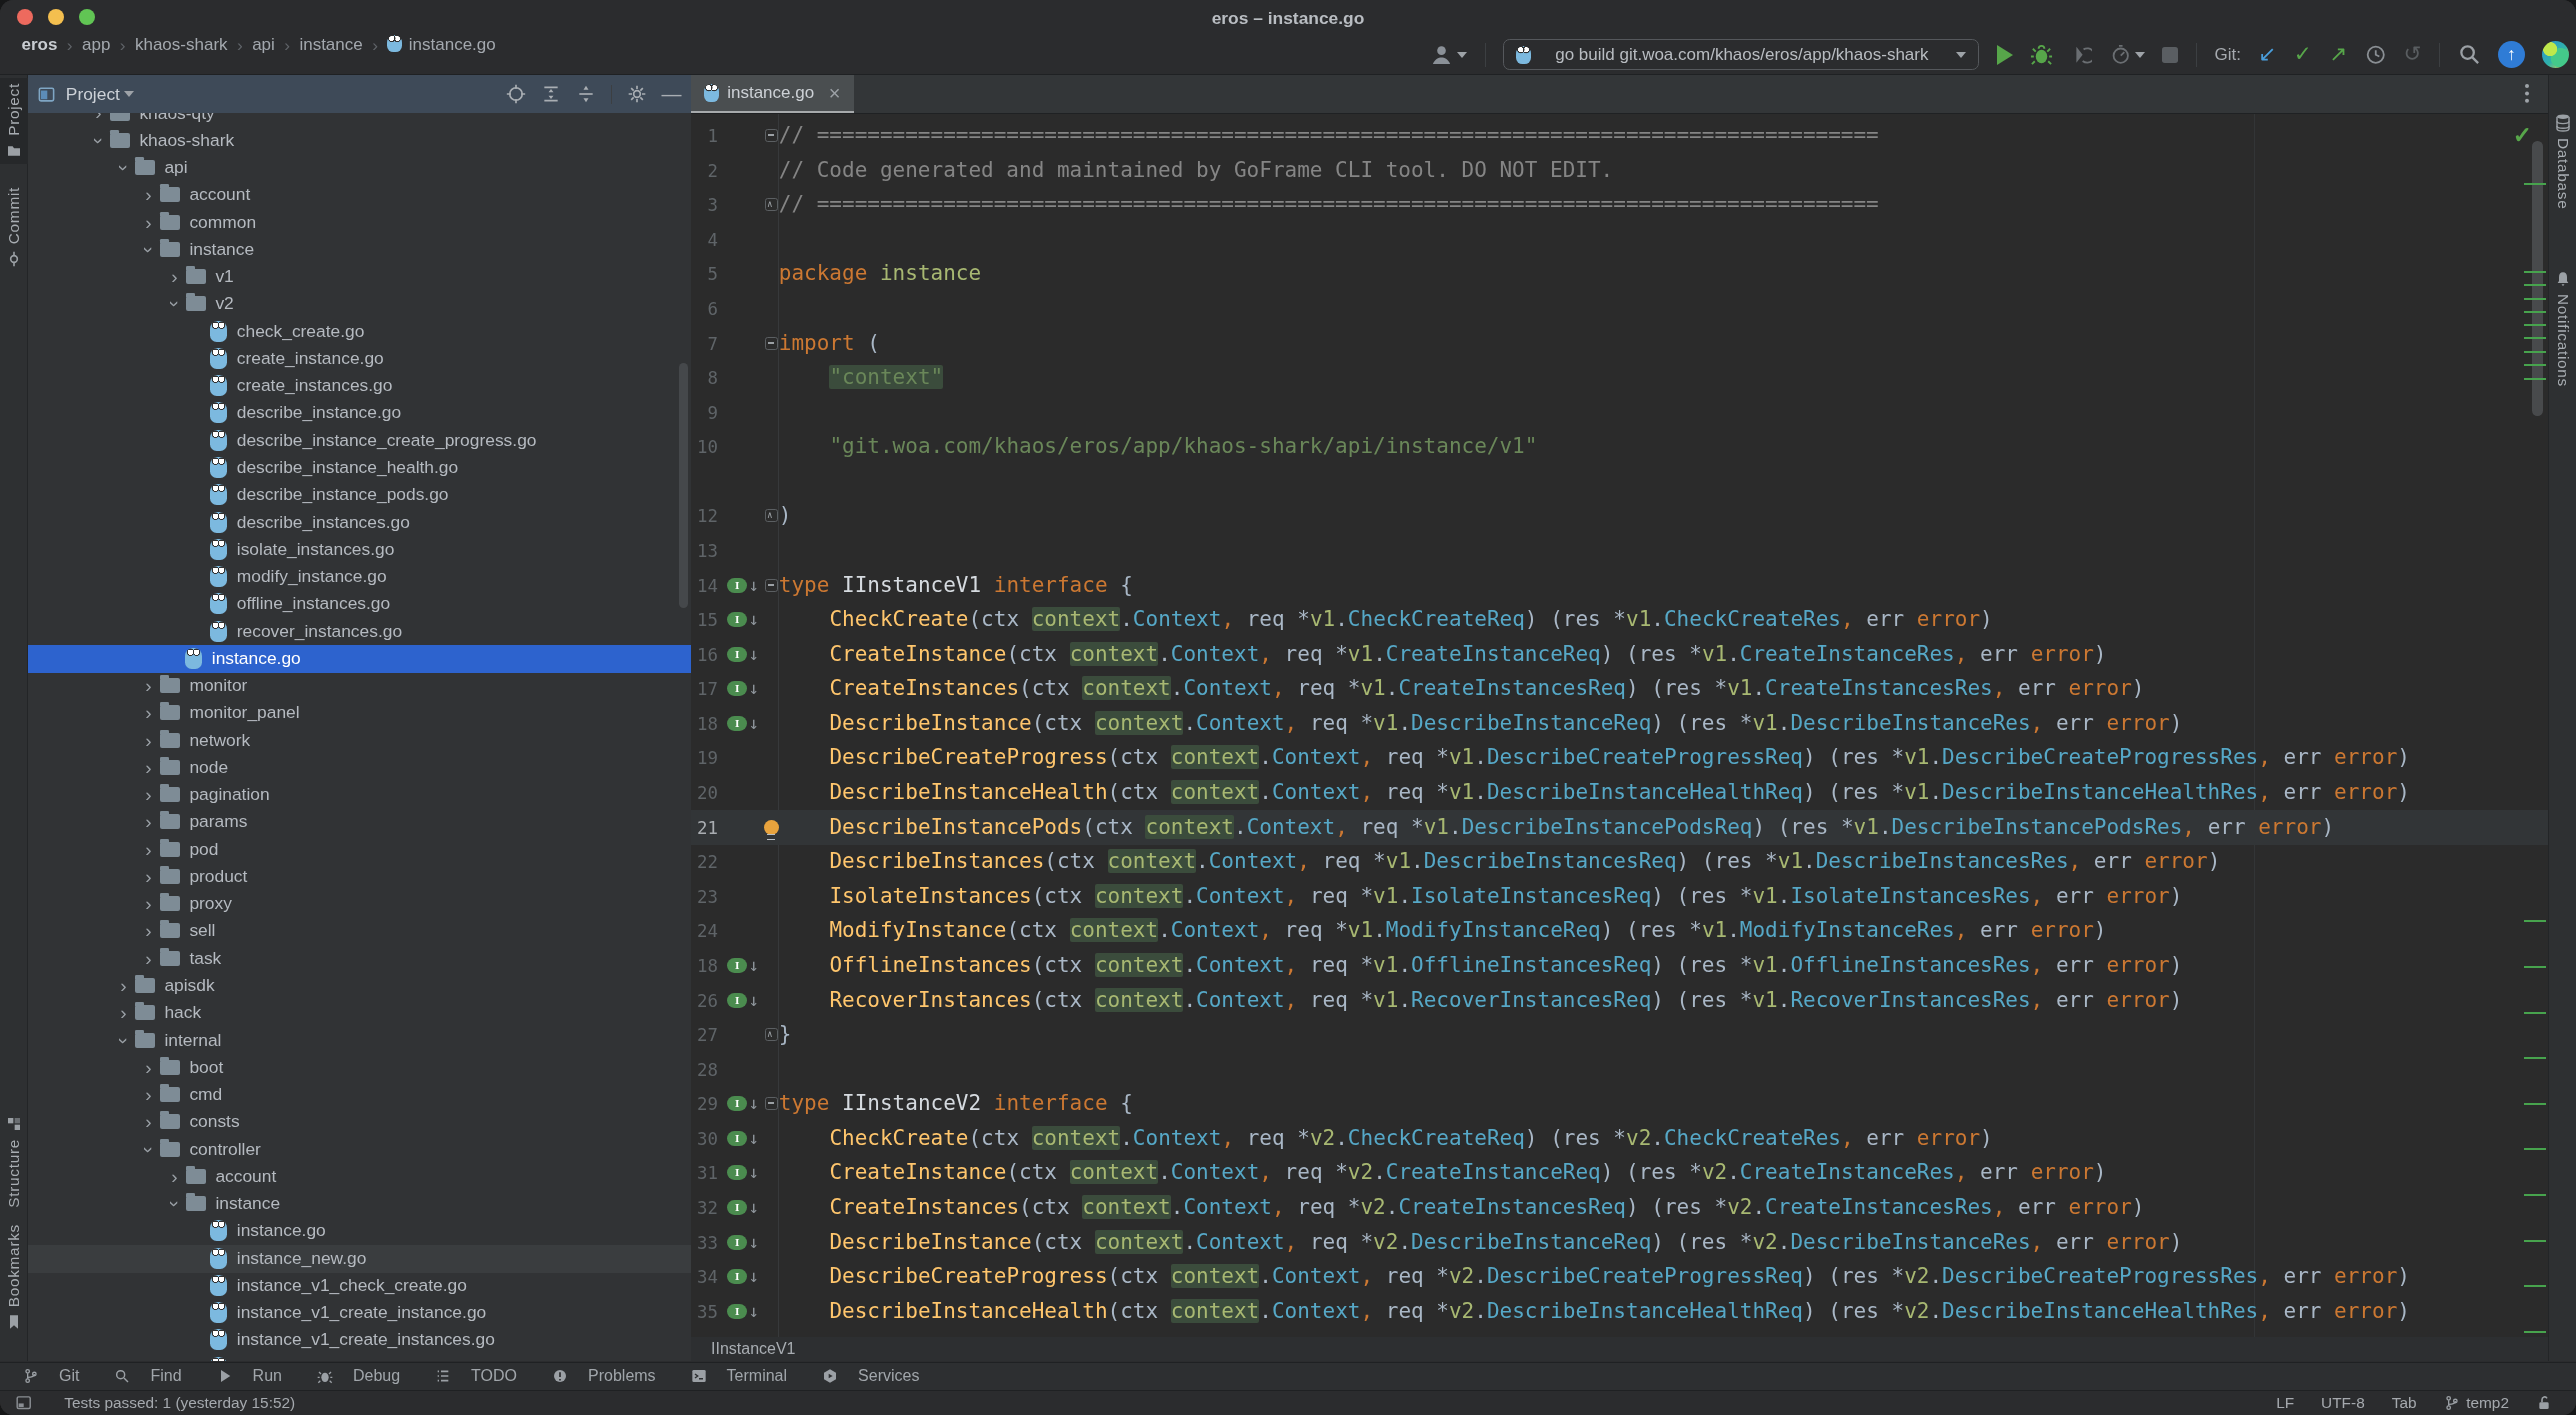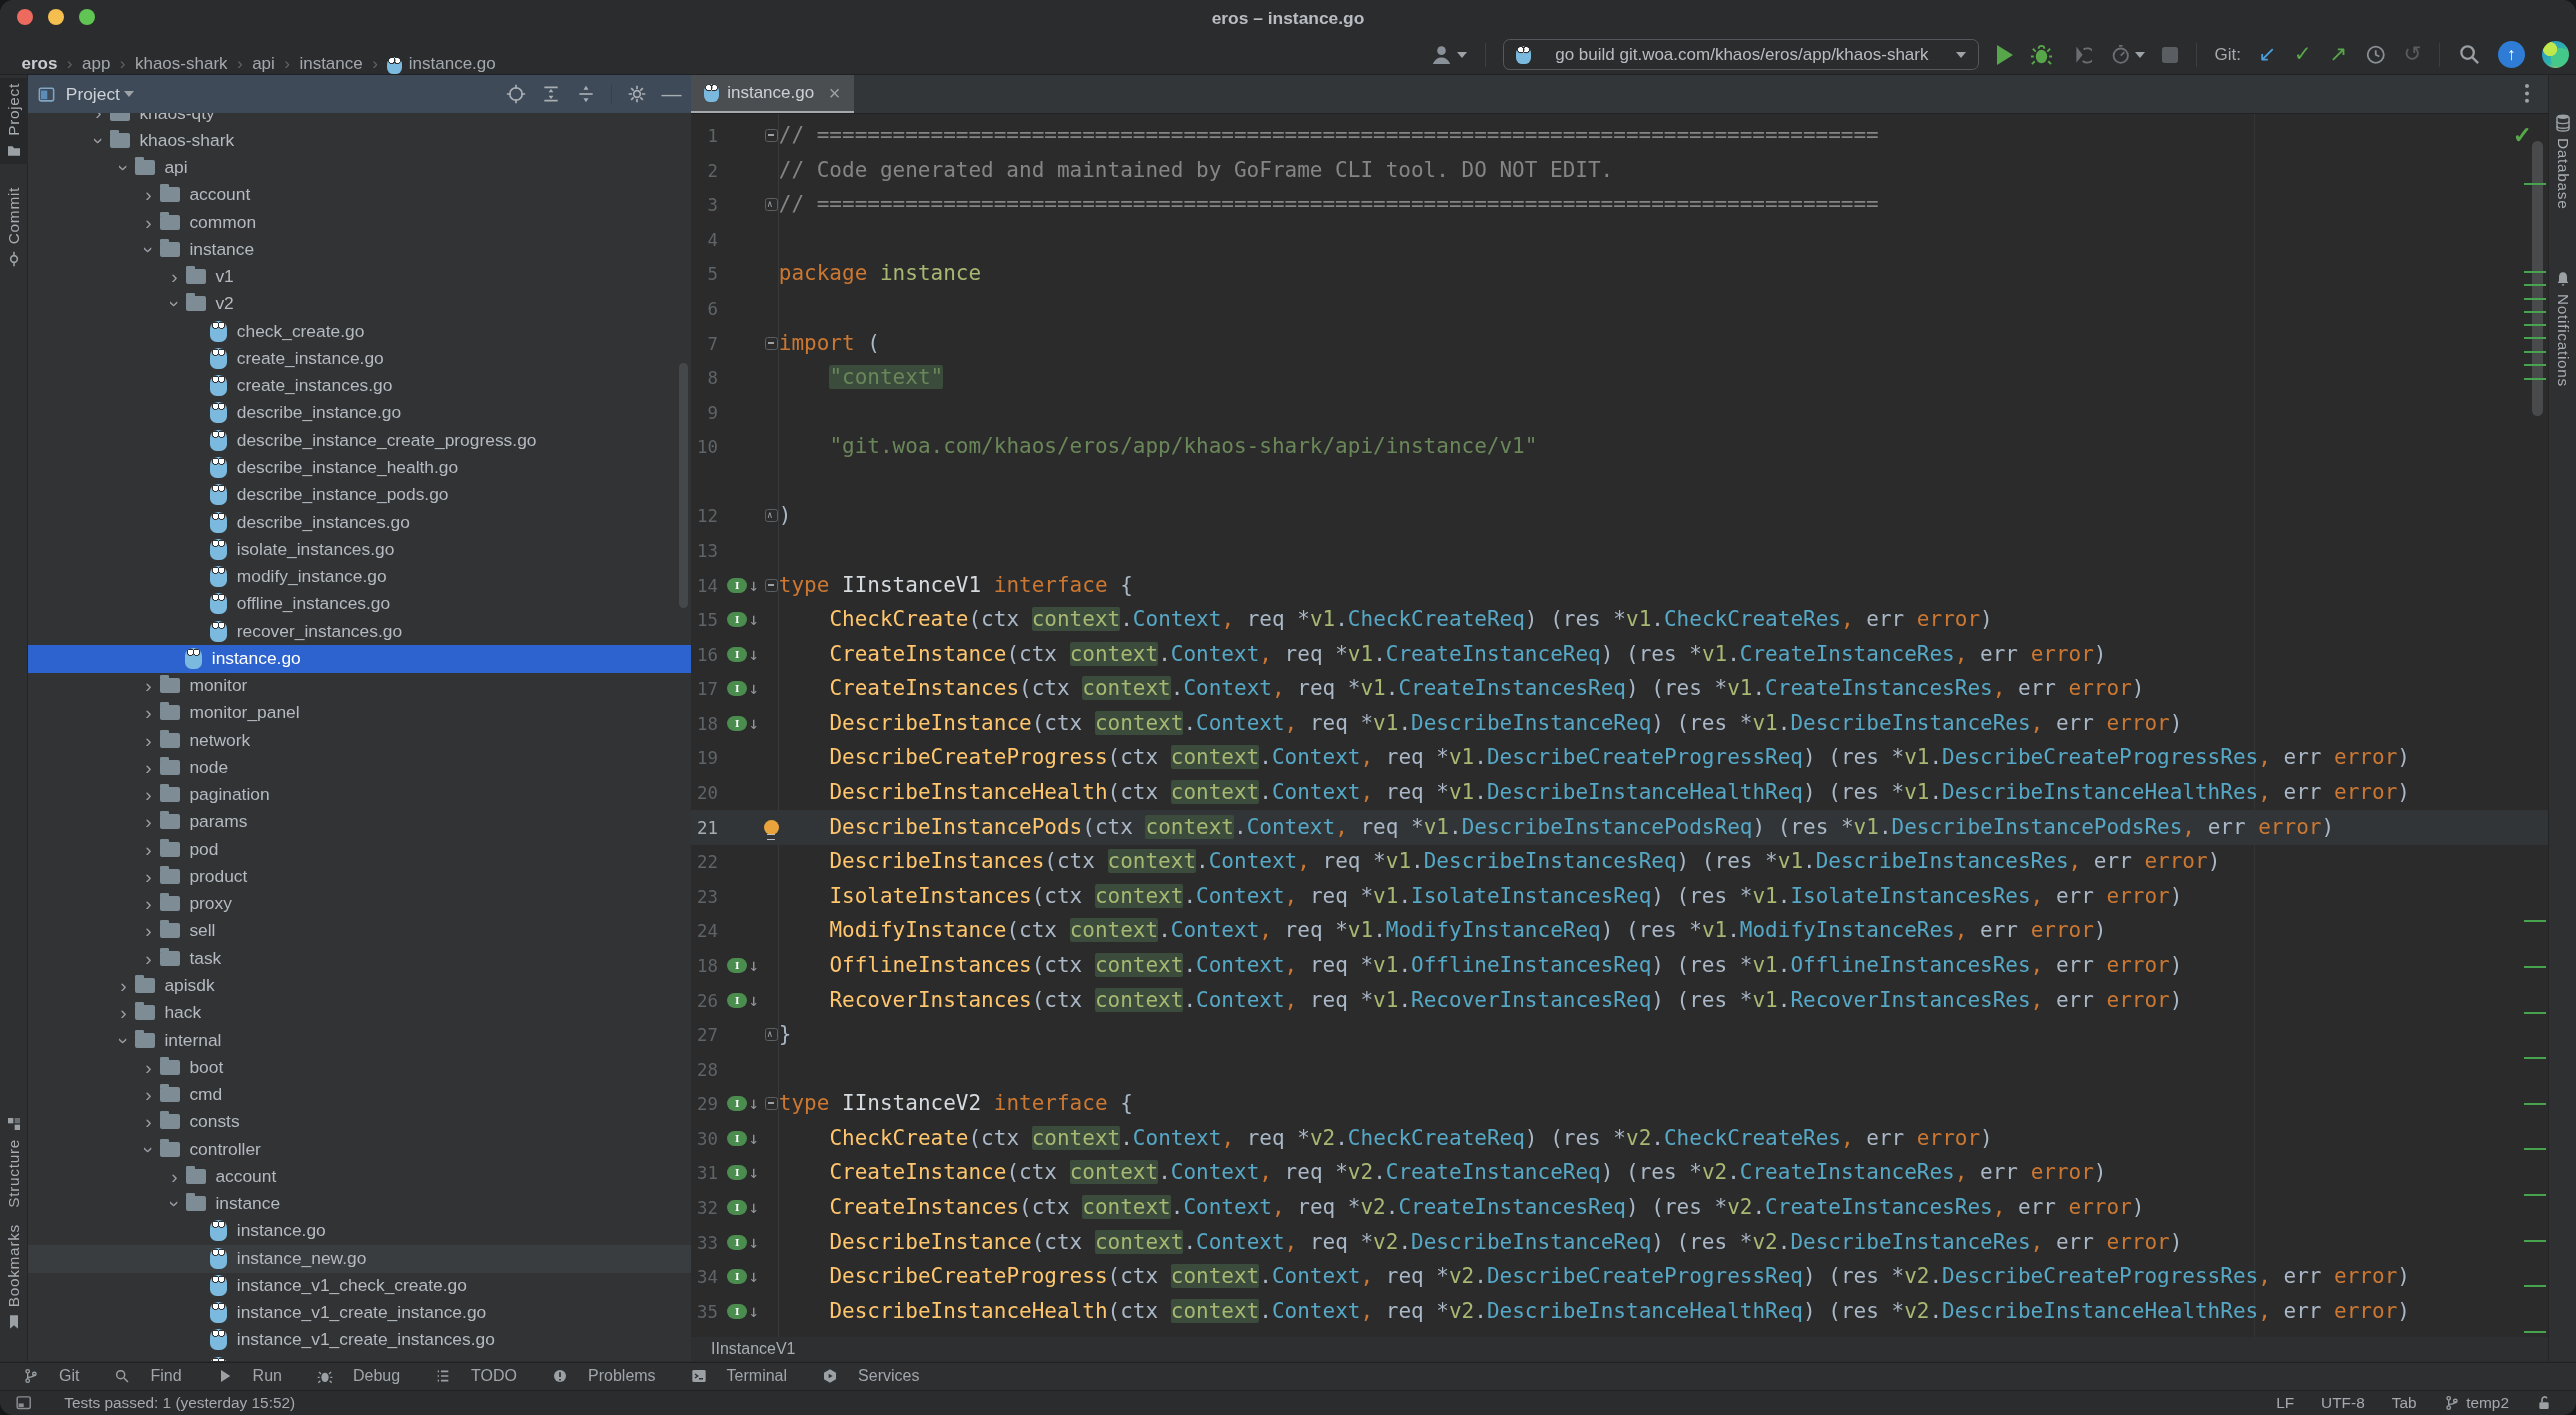--- a/index.html
+++ b/index.html
@@ -6,21 +6,21 @@
   *{box-sizing:border-box;}
   .win{position:relative;width:2576px;height:1415px;background:#2B2C2E;border-radius:13.4px;overflow:hidden;
        font-family:"Liberation Sans",sans-serif;color:#A9AEB3;}
   
   .titlebar{position:absolute;left:0;top:0;width:100%;height:35px;background:#2B2C2E;}
   .tl{position:absolute;top:9.4px;width:16px;height:16px;border-radius:50%;}
   .tl.r{left:17.4px;background:#ED6A5E;} .tl.y{left:48px;background:#F4BF4F;} .tl.g{left:79px;background:#61C554;}
   .wtitle{position:absolute;left:0;right:0;top:8px;text-align:center;font-size:17.4px;font-weight:700;color:#B9BDC2;}
   
   .toolbar{position:absolute;left:0;top:35px;width:100%;height:40px;background:#2B2C2E;border-bottom:1.3px solid #1F2123;}
-  .crumbs{position:absolute;left:21.5px;top:0;height:39px;display:flex;align-items:flex-end;font-size:17px;color:#A3A8AE;}
+  .crumbs{position:absolute;left:21.5px;top:0;height:39px;display:flex;align-items:flex-start;font-size:17px;color:#A3A8AE;}
   .crumbs .sep{margin:0 9.4px;color:#5F6368;font-size:17.4px;}
   .crumbs .first{font-weight:700;color:#C9CDD2;}
   .tb-right{position:absolute;right:6.7px;top:0;height:39px;display:flex;align-items:center;gap:17.4px;}
   .vdiv{width:1.3px;height:24px;background:#3C3F42;}
   .runpill{display:flex;align-items:center;gap:24px;height:31px;padding:0 12px;border:1.3px solid #55585C;border-radius:6.7px;
            background:#2B2C2E;color:#B8BCC1;font-size:17px;}
   .ic{display:inline-flex;align-items:center;justify-content:center;}
   .tri-right{width:0;height:0;border-left:16px solid #57A64A;border-top:10px solid transparent;border-bottom:10px solid transparent;}
   .caret{width:0;height:0;border-top:6.7px solid #9EA3A8;border-left:5.4px solid transparent;border-right:5.4px solid transparent;margin-left:4px;}
   .stop-sq{width:16px;height:16px;background:#5A5E62;border-radius:2.7px;}

